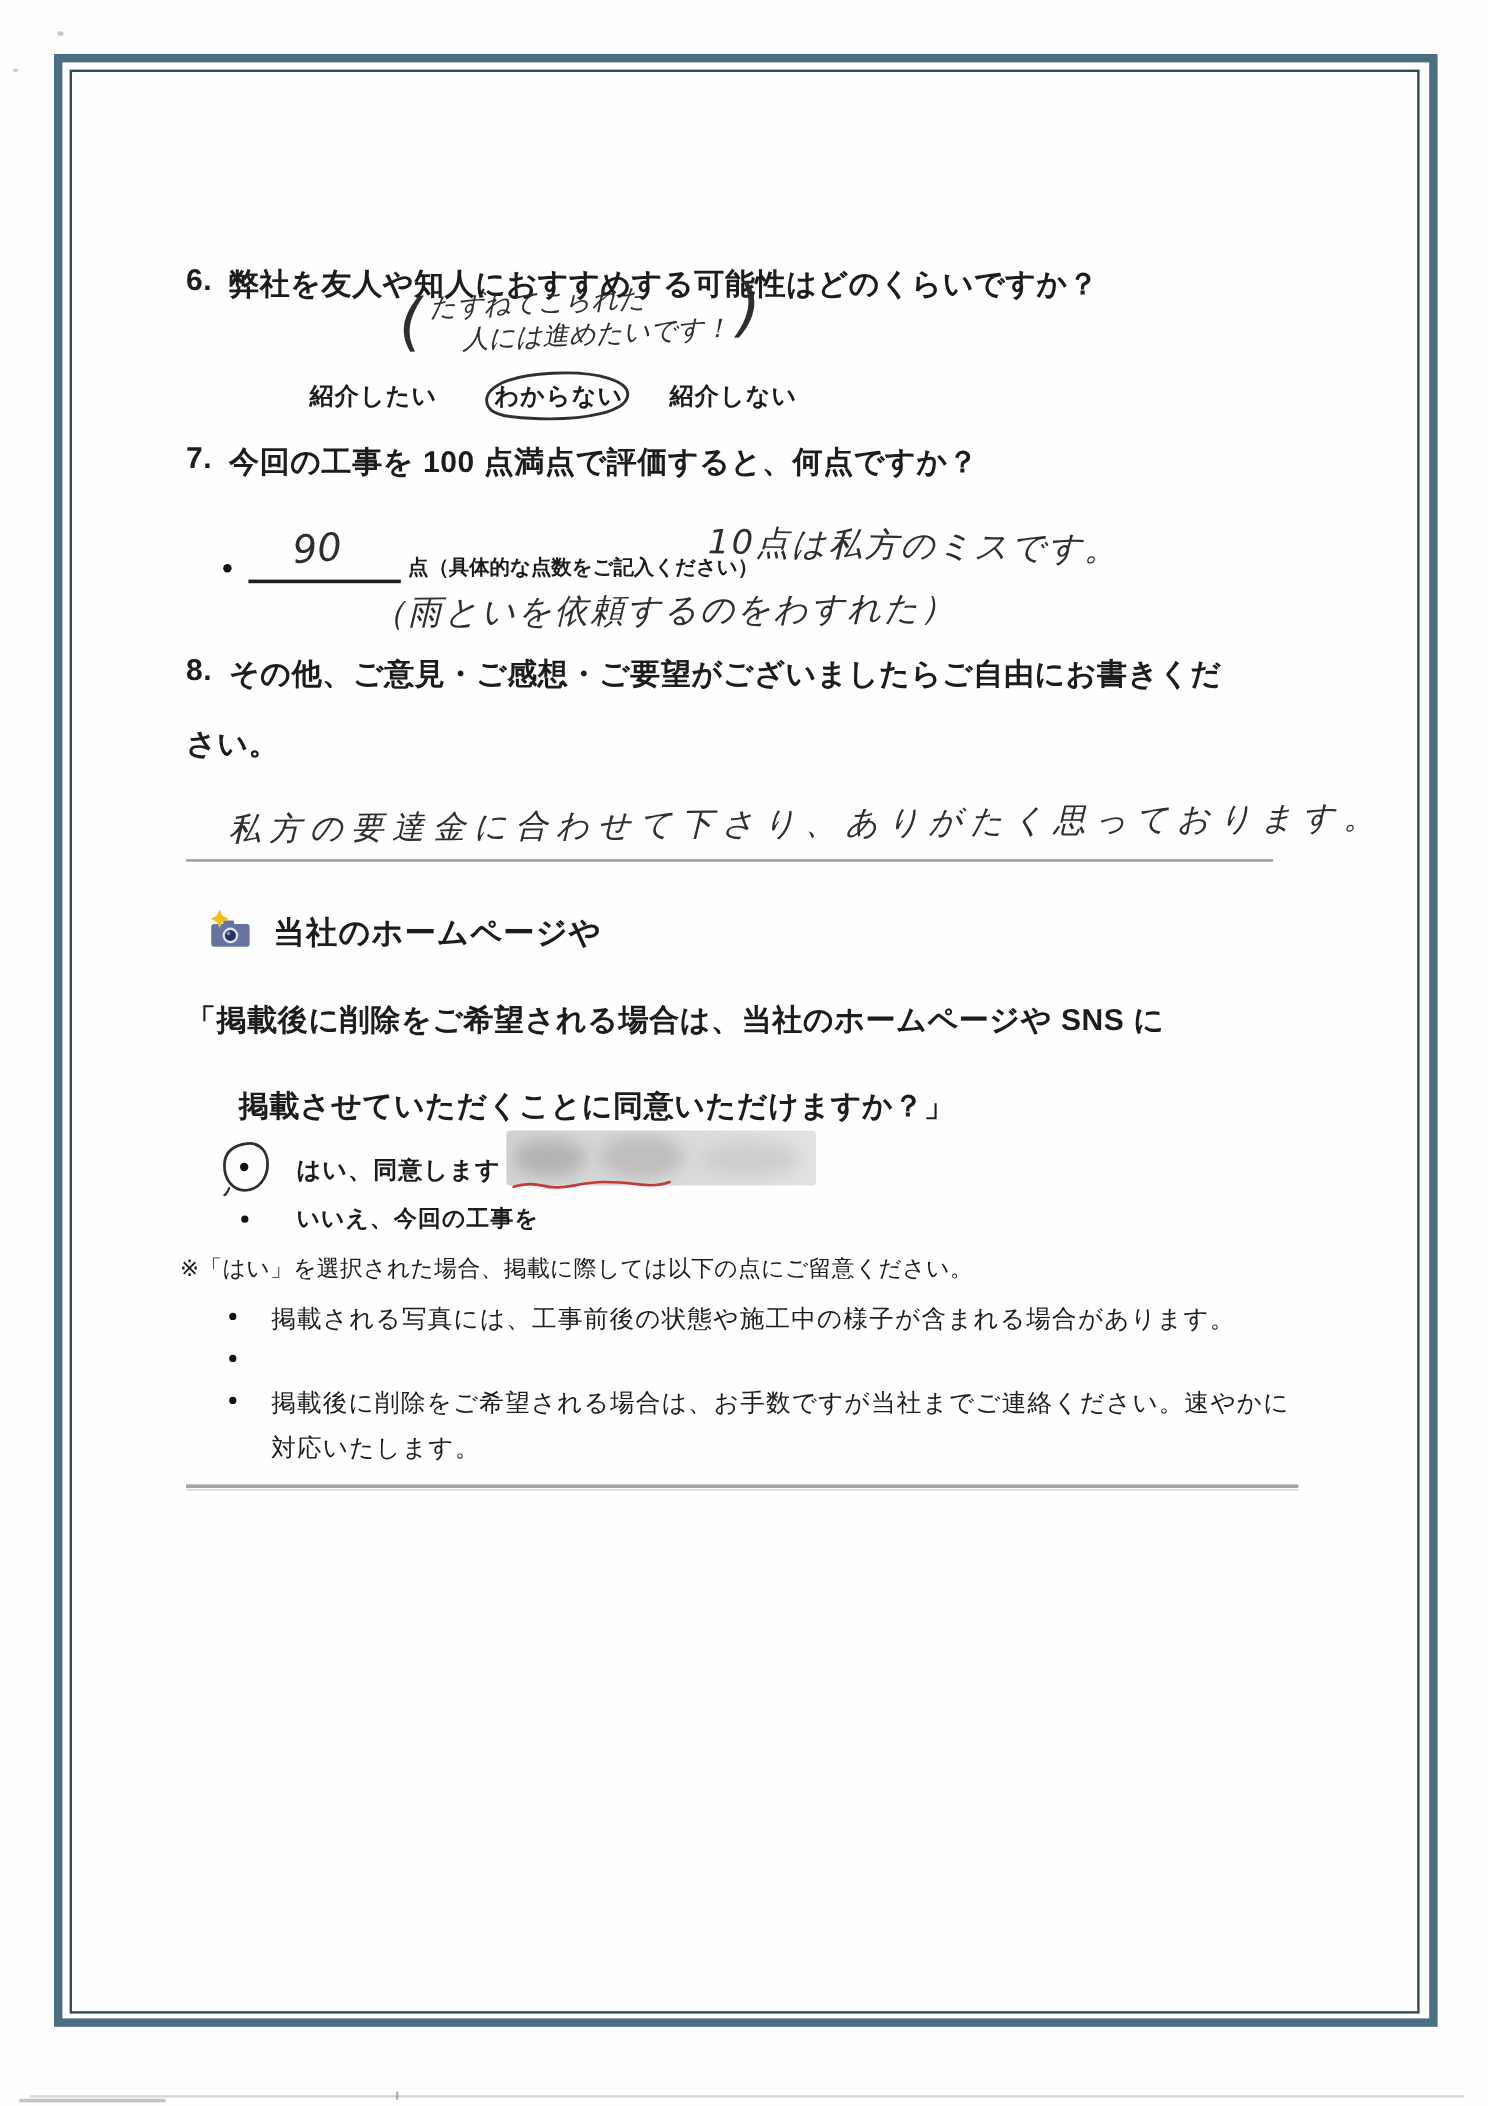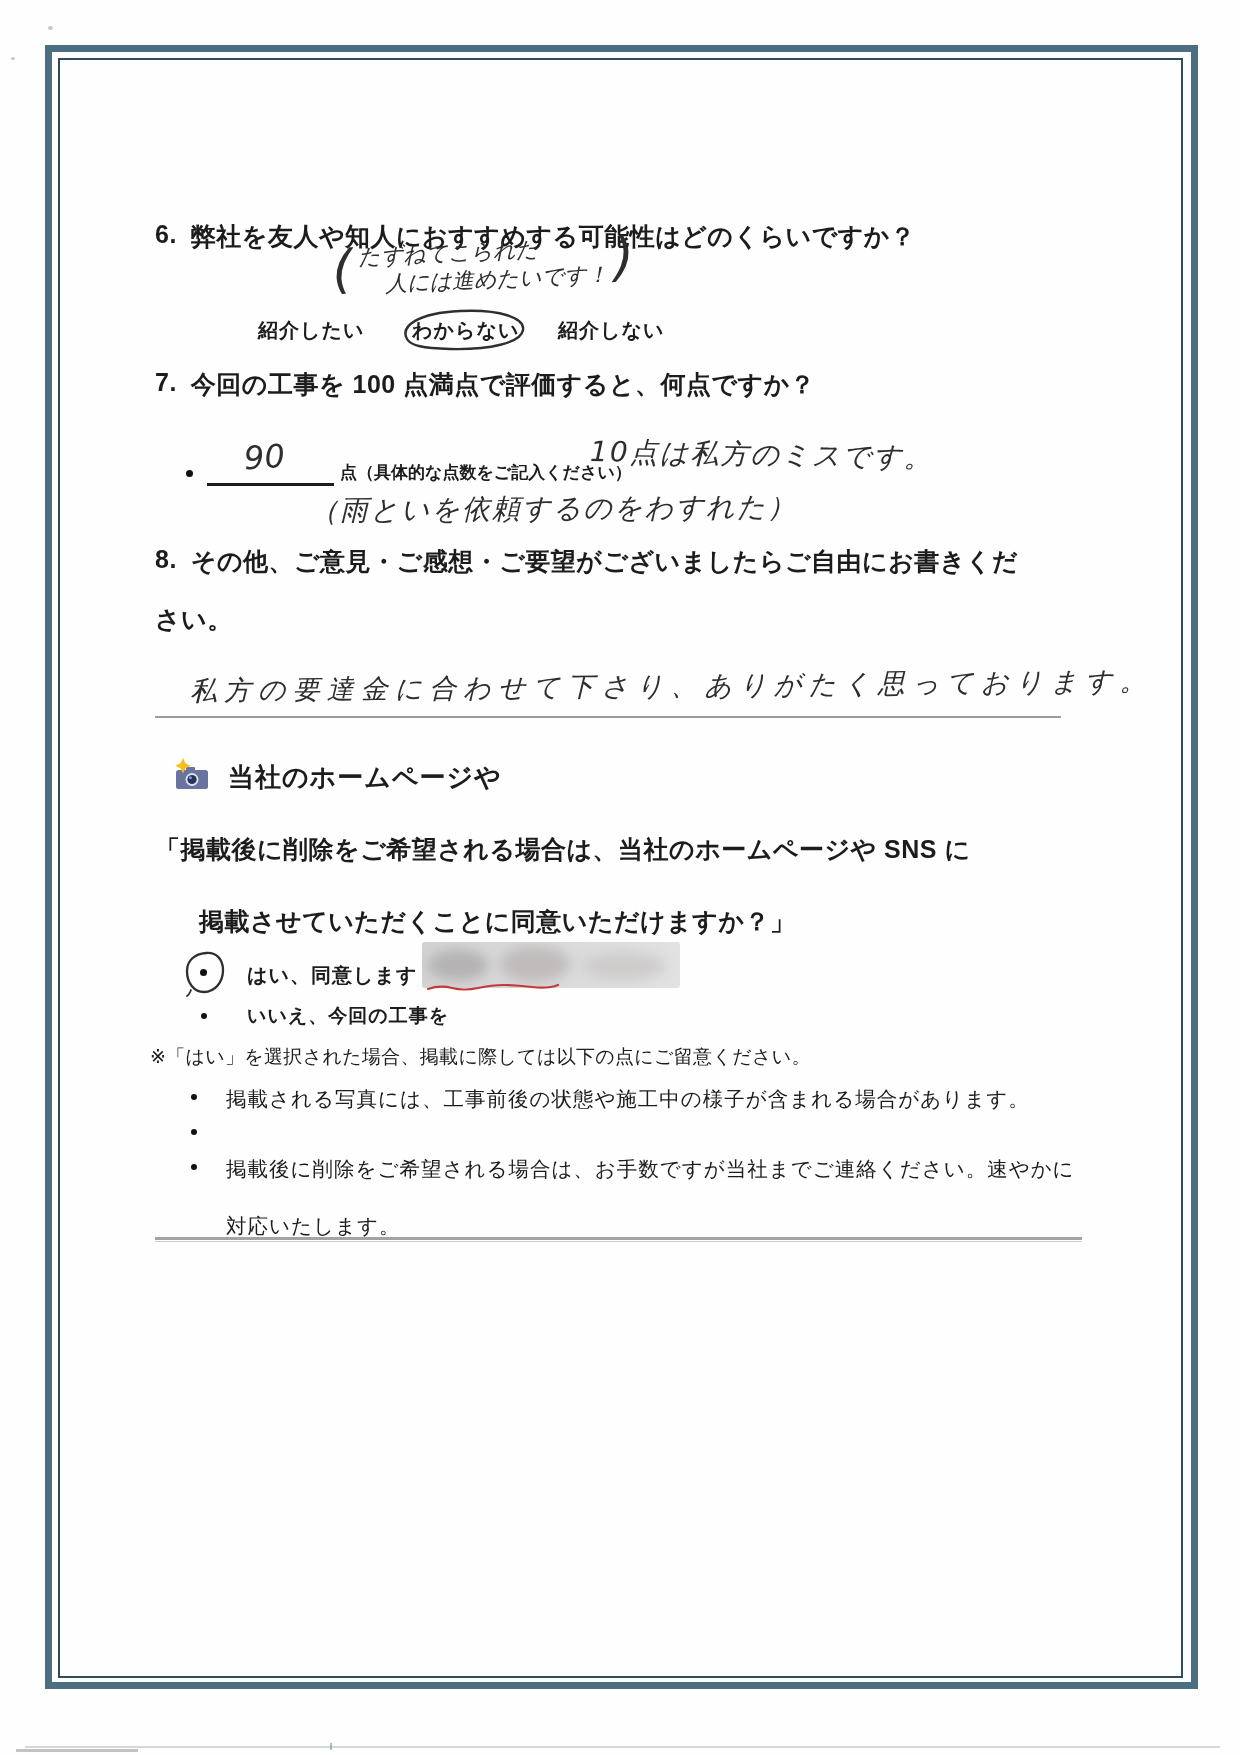--- a/index.html
+++ b/index.html
@@ -155,21 +155,21 @@
 
   <div class="abs note-line" style="left:150px; top:1044px;">※「はい」を選択された場合、掲載に際しては以下の点にご留意ください。</div>
 
   <div class="dot" style="left:191px; top:1094px; width:6px; height:6px;"></div>
   <span class="abs term-line" style="left:226px; top:1085px;">掲載される写真には、工事前後の状態や施工中の様子が含まれる場合があります。</span>
 
   <div class="dot" style="left:191px; top:1129px; width:6px; height:6px;"></div>
 
   <div class="dot" style="left:191px; top:1164px; width:6px; height:6px;"></div>
   <span class="abs term-line" style="left:226px; top:1155px;">掲載後に削除をご希望される場合は、お手数ですが当社までご連絡ください。速やかに</span>
-  <span class="abs term-line" style="left:226px; top:1192px;margin-top:20px;">対応いたします。</span>
+  <span class="abs term-line" style="left:226px; top:1192px;">対応いたします。</span>
 
   <div class="divider"></div>
   <div class="divider2"></div>
 
   <div class="scan-band"></div>
   <div class="scan-band2"></div>
   <div class="scan-tick"></div>
 
 </div>
 

